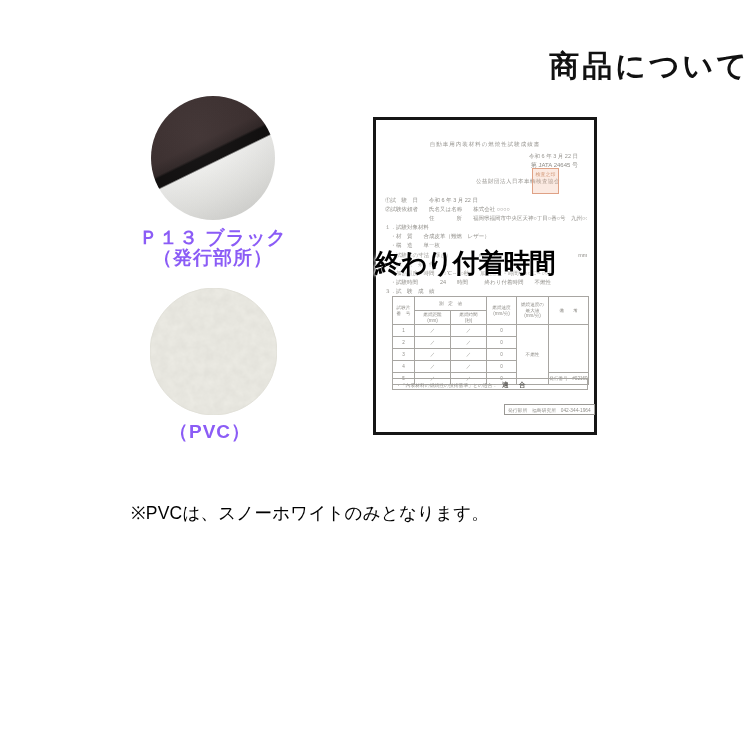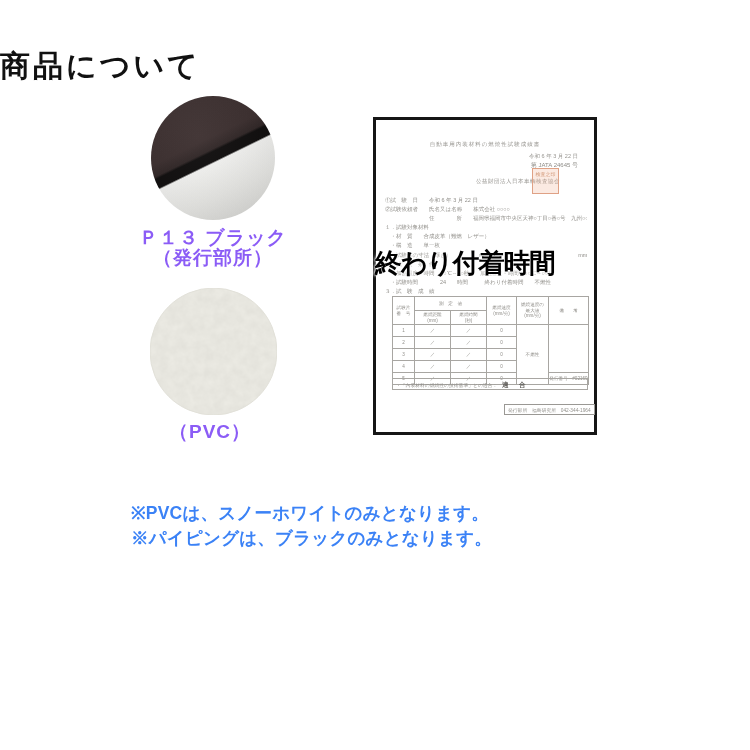--- a/index.html
+++ b/index.html
@@ -1,21 +1,21 @@
 <!DOCTYPE html>
 <html><head>
 <meta charset="utf-8">
 <style>
   html,body{margin:0;padding:0;background:#ffffff;}
   body{width:750px;height:750px;position:relative;overflow:hidden;
        font-family:"Liberation Sans",sans-serif;color:#1a1a1a;}
   .abs{position:absolute;}
 
   
-  .page-title{top:46px;left:0;width:750px;text-align:left;
+  .page-title{top:46px;left:0;width:750px;text-align:right;
     font-size:30px;font-weight:900;letter-spacing:3px;color:#111;}
 
   
   .swatch-circle{border-radius:50%;}
   .swatch-piping{left:151px;top:96px;width:124px;height:124px;
     background:
       radial-gradient(circle at 38% 32%, rgba(255,255,255,0.05), rgba(0,0,0,0.10)),
       linear-gradient(154deg,
         #3c2f2f 0%, #3a2d2d 38%, #2e2424 45%,
         #0d0b0b 46.5%, #0d0b0b 52%,
@@ -59,22 +59,22 @@
     padding:1.5px 3px;white-space:pre;}
 
   
   .flame-overlay{left:375px;top:245px;width:210px;
     font-size:26.5px;font-weight:900;letter-spacing:-1px;color:#000;
     white-space:nowrap;
     text-shadow:0 0 2px #fff,0 0 3px #fff,0 0 4px #fff;}
 
   
   .notes{left:131px;top:501px;width:500px;}
-  .note-line{font-size:17.5px;font-weight:700;line-height:24.6px;
-    color:#3b82f6;white-space:pre;letter-spacing:0.2px;}
+  .note-line{font-size:17.5px;font-weight:400;line-height:24.6px;
+    color:#000000;white-space:pre;letter-spacing:0.2px;}
 </style>
 </head>
 <body>
 
 <div class="abs page-title">商品について</div>
 
 <div class="abs swatch-circle swatch-piping"></div>
 <div class="abs swatch-label label-piping">
   <div>Ｐ１３ ブラック</div>
   <div>（発行部所）</div>
@@ -184,14 +184,13 @@
 
   <div class="cert-footer"><span>・「内装材料の燃焼性の技術基準」との適合：　</span><b>適　合</b></div>
 
   <div class="cert-issuer">発行部所　福島研究所　042-344-1964</div>
 </div>
 
 <div class="abs flame-overlay">終わり付着時間</div>
 
 <div class="abs notes">
   <div class="note-line">※PVCは、スノーホワイトのみとなります。</div>
-  <div class="note-line">※パイピングは、ブラックのみとなります。</div>
 </div>
 
 </body></html>

